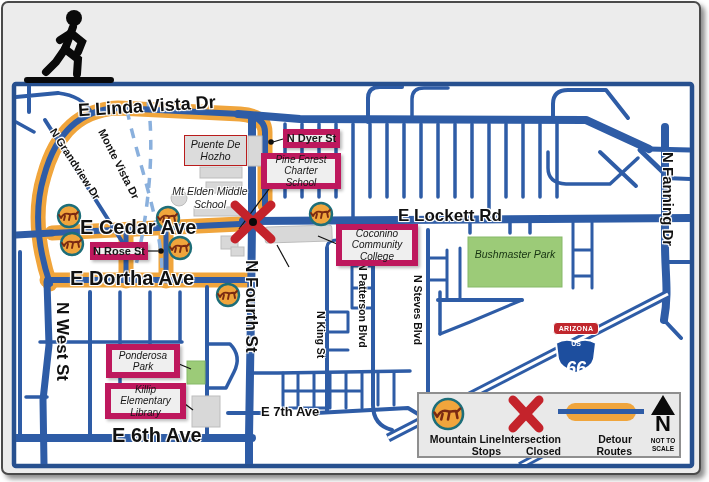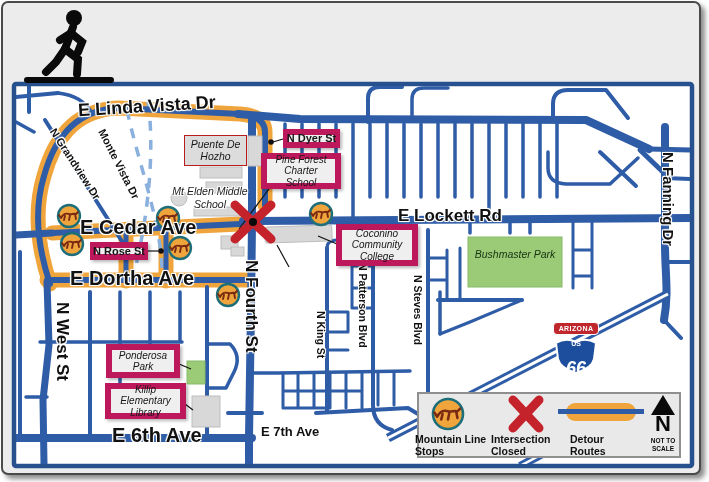--- a/index.html
+++ b/index.html
@@ -31,21 +31,21 @@
   .shield .banner{width:46px;height:13px;margin:0 auto;background:#c0272d;border:1px solid #fff;
                   border-radius:4px;color:#fff;font-size:7px;font-weight:bold;letter-spacing:.4px;
                   display:flex;align-items:center;justify-content:center;}
   .shield .us{position:absolute;left:0;top:18px;width:48px;font-size:7px;font-weight:bold;color:#fff;z-index:2;}
   .shield .num{position:absolute;left:0;top:24px;width:48px;font-size:18px;font-weight:bold;
                font-style:italic;color:#fff;z-index:2;margin-top:12px;}
   
   .legend{position:absolute;left:417px;top:392px;width:264px;height:66px;z-index:5;
           background:#e9e9e9;border:2px solid #8f8f8f;}
   .legend .item-lbl{position:absolute;font-size:10.5px;font-weight:bold;color:#111;
-                    text-align:left;line-height:1.15;}
+                    text-align:right;line-height:1.15;}
   .tri-n{position:absolute;left:232px;top:1px;width:0;height:0;
          border-left:12px solid transparent;border-right:12px solid transparent;
          border-bottom:20px solid #0a0a0a;}
   .n-letter{position:absolute;left:230px;top:17px;width:28px;text-align:center;
             font-size:22px;font-weight:bold;color:#0a0a0a;}
   .scale-note{position:absolute;left:222px;top:43px;width:44px;font-size:6.5px;font-weight:bold;
               text-align:center;color:#0a0a0a;line-height:1.25;}
 </style>
 </head>
 <body>
@@ -210,21 +210,21 @@
           </g>
       </g>
     </g>
   </svg>
 
   <div class="lbl street" style="left:78px;top:96px;font-size:18px;transform:rotate(-3.5deg);">E Linda Vista Dr</div>
   <div class="lbl street" style="left:398px;top:206px;font-size:17px;">E Lockett Rd</div>
   <div class="lbl street" style="left:70px;top:267px;font-size:20px;">E Dortha Ave</div>
   <div class="lbl street" style="left:80px;top:216px;font-size:20px;">E Cedar Ave</div>
   <div class="lbl street" style="left:112px;top:424px;font-size:20px;">E 6th Ave</div>
-  <div class="lbl street" style="left:261px;top:404px;font-size:13px;margin-top:20px;">E 7th Ave</div>
+  <div class="lbl street" style="left:261px;top:404px;font-size:13px;">E 7th Ave</div>
   <div class="lbl street vert" style="left:261px;top:260px;font-size:17px;">N Fourth St</div>
   <div class="lbl street vert" style="left:72px;top:302px;font-size:17px;">N West St</div>
   <div class="lbl street vert" style="left:677px;top:152px;font-size:15px;">N Fanning Dr</div>
   <div class="lbl street vert" style="left:327px;top:311px;font-size:10.5px;">N King St</div>
   <div class="lbl street vert" style="left:369px;top:263px;font-size:10.5px;">N Patterson Blvd</div>
   <div class="lbl street vert" style="left:424px;top:275px;font-size:10.5px;">N Steves Blvd</div>
   <div class="lbl street" style="left:58px;top:126px;font-size:11px;transform:rotate(57deg);transform-origin:0 0;white-space:nowrap;">N Grandview Dr</div>
   <div class="lbl street" style="left:107px;top:127px;font-size:11px;transform:rotate(63deg);transform-origin:0 0;white-space:nowrap;">Monte Vista Dr</div>
 
   <div class="boxlbl place" style="left:184px;top:135px;width:63px;height:31px;background:#dcdcdc;border:1px solid #b91c1c;box-shadow:none;font-size:10.5px;">Puente De Hozho</div>

